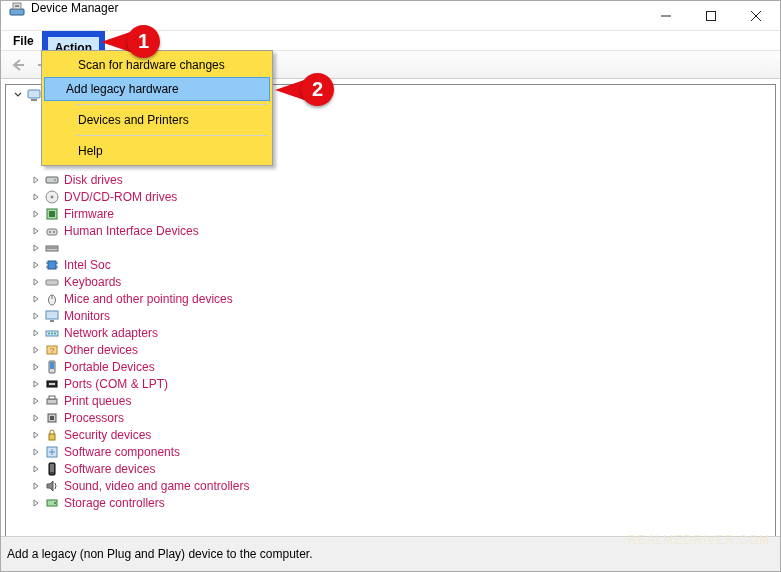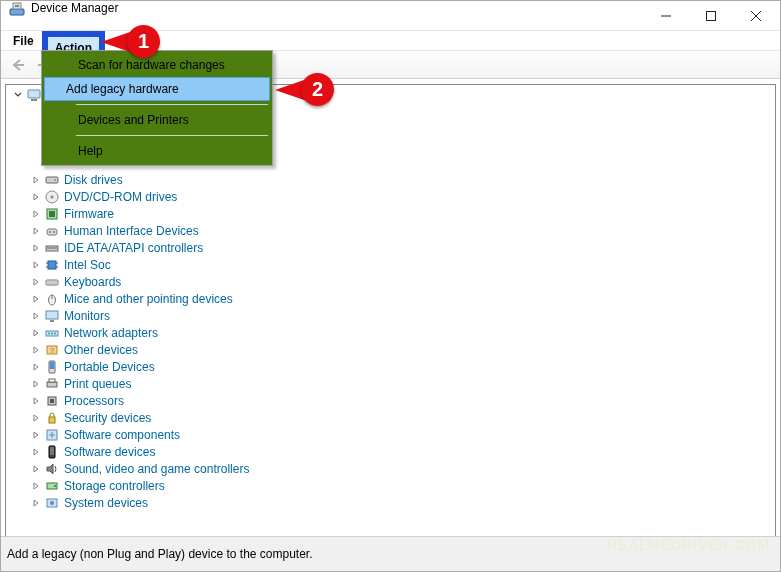--- a/index.html
+++ b/index.html
@@ -91,37 +91,37 @@
   .expander {
     width:12px;height:12px;margin-right:2px;
     display:flex;align-items:center;justify-content:center;
     color:#6d6d6d;
   }
   .expander svg { display:block; }
   .node-icon {
     width:16px;height:16px;margin-right:4px;
     display:flex;align-items:center;justify-content:center;
   }
-  .node-label { color:#0369a1; }
+  .node-label { color:#be185d; }
   .statusbar {
     position:absolute; left:0; right:0; bottom:0;
     height:35px;
     background:#f0f0f0;
     border-top:1px solid #d0d0d0;
     display:flex;align-items:center;
     padding:0 6px;
     color:#000;
   }
   
   .dropdown {
     position:absolute;
     left:40px;
     top:49px;
     width:232px;
-    background:#4d7c0f;
+    background:#fde047;
     border:1px solid #a0a0a0;
     box-shadow: 3px 3px 3px rgba(0,0,0,.25);
     z-index: 50;
     padding:2px;
   }
   .dropdown .gutter {
     position:absolute; left:2px; top:2px; bottom:2px;
     width:28px;
   }
   .dd-item {
@@ -157,22 +157,22 @@
     box-shadow: 0 2px 3px rgba(0,0,0,.35);
   }
   .callout .arrow-left {
     width:0;height:0;
     border-top:11px solid transparent;
     border-bottom:11px solid transparent;
     border-right:32px solid #e40d13;
   }
   .watermark {
     position:absolute;
-    right:10px; bottom:18px;
-    font-size:14px;
+    right:10px; bottom:24px;
+    font-size:12px;
     letter-spacing:1px;
     color:#f2e7c8;
     opacity:.7;
     font-weight:500;
   }
 </style>
 </head>
 <body>
 
 <div class="titlebar">
@@ -318,21 +318,20 @@
           <svg width="10" height="10" viewBox="0 0 10 10">
             <path d="M3 2 L7 5 L3 8 Z" fill="none" stroke="#808080" stroke-width="1"></path>
           </svg>
         </span>
         <span class="node-icon">
           <svg width="16" height="16" viewBox="0 0 16 16">
             <rect x="2" y="6" width="12" height="5" fill="#ccc" stroke="#666"></rect>
             <line x1="3" y1="8" x2="13" y2="8" stroke="#666"></line>
           </svg>
         </span>
-        <span class="node-label">IDE ATA/ATAPI controllers</span>
       </div>
       <div class="tree-row level-2">
         <span class="expander">
           <svg width="10" height="10" viewBox="0 0 10 10">
             <path d="M3 2 L7 5 L3 8 Z" fill="none" stroke="#808080" stroke-width="1"></path>
           </svg>
         </span>
         <span class="node-icon">
           <svg width="16" height="16" viewBox="0 0 16 16">
             <rect x="4" y="4" width="8" height="8" fill="#4a90d9" stroke="#2a5a8a"></rect>
@@ -432,20 +431,34 @@
         <span class="node-label">Portable Devices</span>
       </div>
       <div class="tree-row level-2">
         <span class="expander">
           <svg width="10" height="10" viewBox="0 0 10 10">
             <path d="M3 2 L7 5 L3 8 Z" fill="none" stroke="#808080" stroke-width="1"></path>
           </svg>
         </span>
         <span class="node-icon">
           <svg width="16" height="16" viewBox="0 0 16 16">
+            <rect x="3" y="5" width="10" height="6" fill="#333" stroke="#000"></rect>
+            <rect x="5" y="7" width="6" height="2" fill="#ccc"></rect>
+          </svg>
+        </span>
+        <span class="node-label">Ports (COM &amp; LPT)</span>
+      </div>
+      <div class="tree-row level-2">
+        <span class="expander">
+          <svg width="10" height="10" viewBox="0 0 10 10">
+            <path d="M3 2 L7 5 L3 8 Z" fill="none" stroke="#808080" stroke-width="1"></path>
+          </svg>
+        </span>
+        <span class="node-icon">
+          <svg width="16" height="16" viewBox="0 0 16 16">
             <rect x="3" y="6" width="10" height="5" fill="#ccc" stroke="#666"></rect>
             <rect x="5" y="3" width="6" height="3" fill="#fff" stroke="#666"></rect>
           </svg>
         </span>
         <span class="node-label">Print queues</span>
       </div>
       <div class="tree-row level-2">
         <span class="expander">
           <svg width="10" height="10" viewBox="0 0 10 10">
             <path d="M3 2 L7 5 L3 8 Z" fill="none" stroke="#808080" stroke-width="1"></path>
@@ -521,34 +534,20 @@
             <path d="M3 2 L7 5 L3 8 Z" fill="none" stroke="#808080" stroke-width="1"></path>
           </svg>
         </span>
         <span class="node-icon">
           <svg width="16" height="16" viewBox="0 0 16 16">
             <rect x="3" y="5" width="10" height="6" fill="#a7e0a7" stroke="#3a7a3a"></rect>
             <circle cx="11" cy="8" r="1" fill="#3a7a3a"></circle>
           </svg>
         </span>
         <span class="node-label">Storage controllers</span>
-      </div>
-      <div class="tree-row level-2">
-        <span class="expander">
-          <svg width="10" height="10" viewBox="0 0 10 10">
-            <path d="M3 2 L7 5 L3 8 Z" fill="none" stroke="#808080" stroke-width="1"></path>
-          </svg>
-        </span>
-        <span class="node-icon">
-          <svg width="16" height="16" viewBox="0 0 16 16">
-            <rect x="3" y="4" width="10" height="8" fill="#cfe2f3" stroke="#5b8db8"></rect>
-            <circle cx="8" cy="8" r="2" fill="#5b8db8"></circle>
-          </svg>
-        </span>
-        <span class="node-label">System devices</span>
       </div>
     </div>
 </div>
 
 <div class="dropdown">
   <div class="gutter"></div>
   <div class="dd-item">
     <span>Scan for hardware changes</span>
   </div>
   <div class="dd-item highlight">

